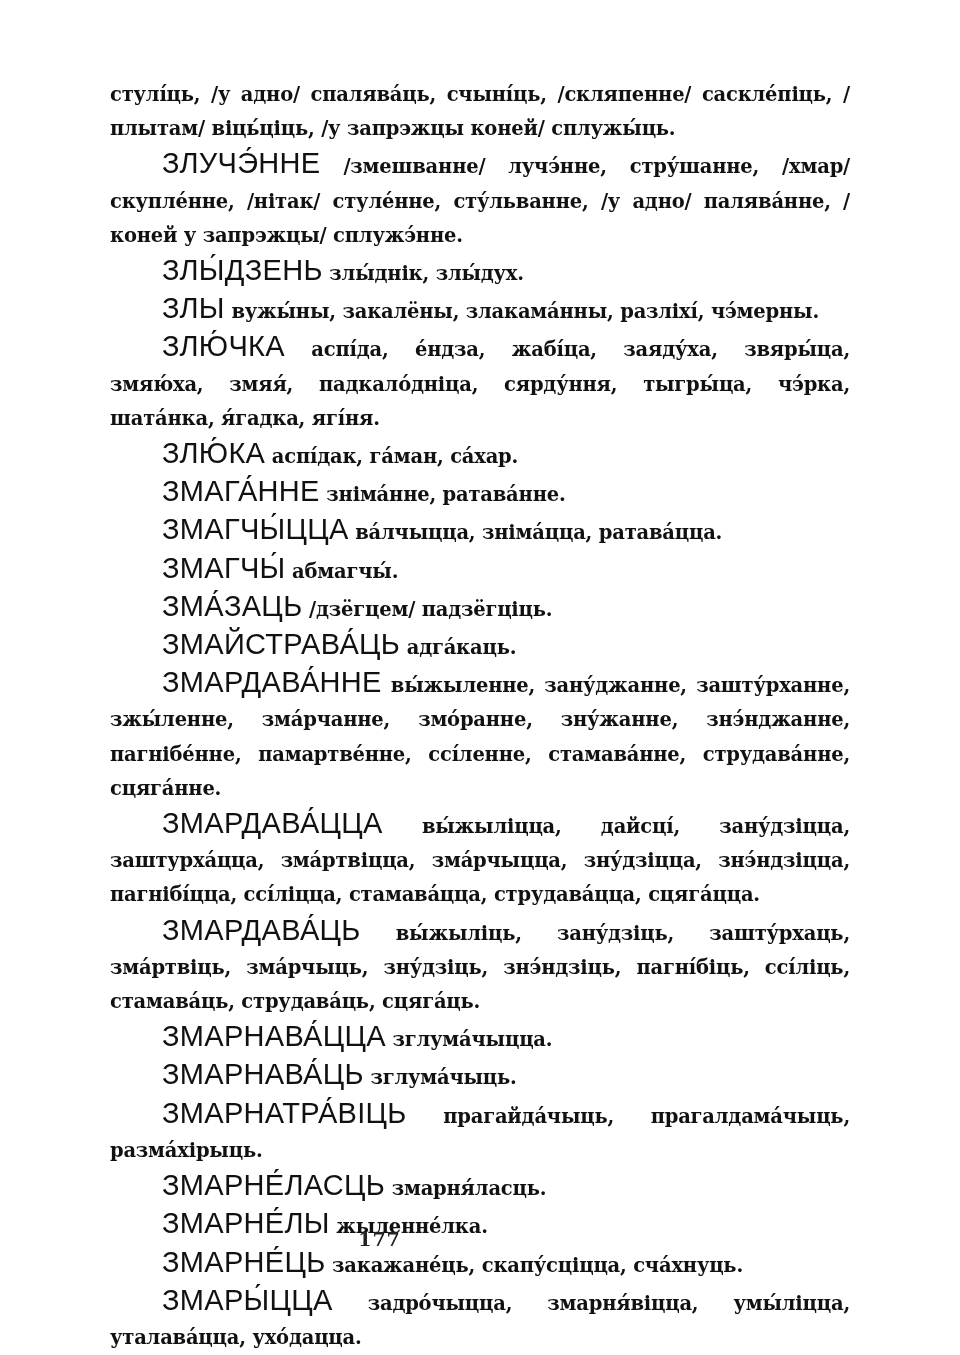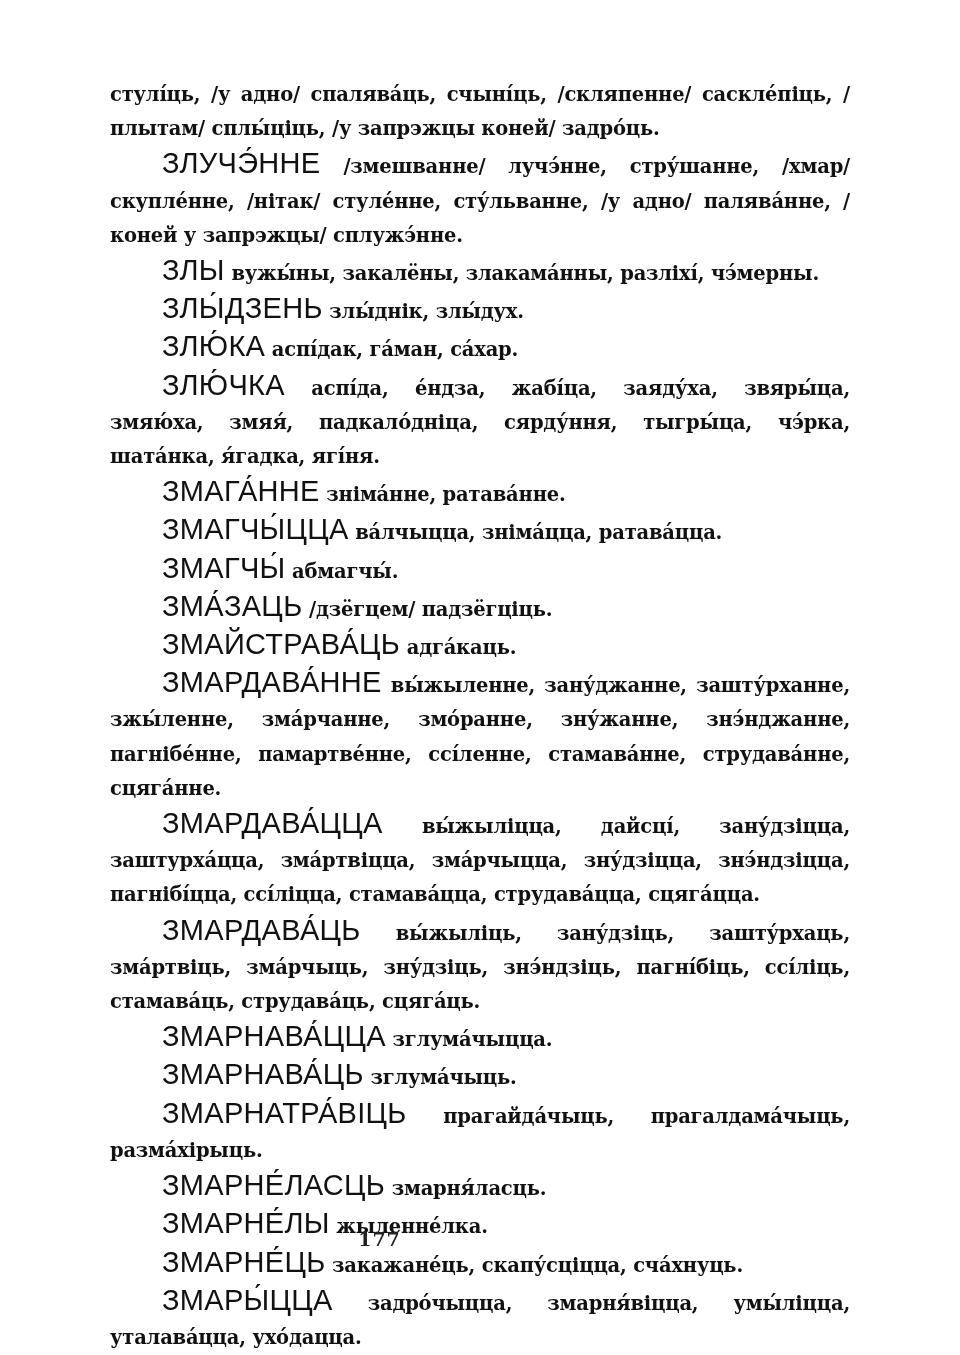--- a/index.html
+++ b/index.html
@@ -17,26 +17,26 @@
   .folio {
     position: absolute; left: 0; width: 759px; top: 1228px; text-align: center;
     font-family: "DejaVu Serif", serif; font-weight: bold; font-size: 19px; color: #222;
     letter-spacing: 1px;
   }
 </style>
 </head>
 <body>
 
 <div class="page" id="page">
-    <p class="entry cont"><span>стулі́ць, </span><span class="it">/у адно/</span><span> спалява́ць, счыні́ць, </span><span class="it">/скляпенне/</span><span> саскле́піць, </span><span class="it">/плытам/</span><span> сплы́ціць, </span><span class="it">/у запрэжцы коней/</span><span> задро́ць.</span></p>
+    <p class="entry cont"><span>стулі́ць, </span><span class="it">/у адно/</span><span> спалява́ць, счыні́ць, </span><span class="it">/скляпенне/</span><span> саскле́піць, </span><span class="it">/плытам/</span><span> віць́ціць, </span><span class="it">/у запрэжцы коней/</span><span> сплужы́ць.</span></p>
     <p class="entry"><span class="hw">ЗЛУЧЭ́ННЕ</span><span> </span><span class="it">/змешванне/</span><span> лучэ́нне, стру́шанне, </span><span class="it">/хмар/</span><span> скупле́нне, </span><span class="it">/нітак/</span><span> стуле́нне, сту́льванне, </span><span class="it">/у адно/</span><span> палява́нне, </span><span class="it">/коней у запрэжцы/</span><span> сплужэ́нне.</span></p>
+    <p class="entry"><span class="hw">ЗЛЫ́ДЗЕНЬ</span><span> злы́днік, злы́дух.</span></p>
     <p class="entry"><span class="hw">ЗЛЫ</span><span> вужы́ны, закалёны, злакама́нны, разліхі́, чэ́мерны.</span></p>
-    <p class="entry"><span class="hw">ЗЛЫ́ДЗЕНЬ</span><span> злы́днік, злы́дух.</span></p>
+    <p class="entry"><span class="hw">ЗЛЮ́ЧКА</span><span> аспі́да, е́ндза, жабі́ца, заяду́ха, звяры́ца, змяю́ха, змяя́, падкало́дніца, сярду́ння, тыгры́ца, чэ́рка, шата́нка, я́гадка, ягі́ня.</span></p>
     <p class="entry"><span class="hw">ЗЛЮ́КА</span><span> аспі́дак, га́ман, са́хар.</span></p>
-    <p class="entry"><span class="hw">ЗЛЮ́ЧКА</span><span> аспі́да, е́ндза, жабі́ца, заяду́ха, звяры́ца, змяю́ха, змяя́, падкало́дніца, сярду́ння, тыгры́ца, чэ́рка, шата́нка, я́гадка, ягі́ня.</span></p>
     <p class="entry"><span class="hw">ЗМАГА́ННЕ</span><span> зніма́нне, ратава́нне.</span></p>
     <p class="entry"><span class="hw">ЗМАГЧЫ́ЦЦА</span><span> ва́лчыцца, зніма́цца, ратава́цца.</span></p>
     <p class="entry"><span class="hw">ЗМАГЧЫ́</span><span> абмагчы́.</span></p>
     <p class="entry"><span class="hw">ЗМА́ЗАЦЬ</span><span> </span><span class="it">/дзёгцем/</span><span> падзёгціць.</span></p>
     <p class="entry"><span class="hw">ЗМАЙСТРАВА́ЦЬ</span><span> адга́каць.</span></p>
     <p class="entry"><span class="hw">ЗМАРДАВА́ННЕ</span><span> вы́жыленне, зану́джанне, зашту́рханне, зжы́ленне, зма́рчанне, змо́ранне, зну́жанне, знэ́нджанне, пагнібе́нне, памартве́нне, ссі́ленне, стамава́нне, струдава́нне, сцяга́нне.</span></p>
     <p class="entry"><span class="hw">ЗМАРДАВА́ЦЦА</span><span> вы́жыліцца, дайсці́, зану́дзіцца, заштурха́цца, зма́ртвіцца, зма́рчыцца, зну́дзіцца, знэ́ндзіцца, пагнібі́цца, ссі́ліцца, стамава́цца, струдава́цца, сцяга́цца.</span></p>
     <p class="entry"><span class="hw">ЗМАРДАВА́ЦЬ</span><span> вы́жыліць, зану́дзіць, зашту́рхаць, зма́ртвіць, зма́рчыць, зну́дзіць, знэ́ндзіць, пагні́біць, ссі́ліць, стамава́ць, струдава́ць, сцяга́ць.</span></p>
     <p class="entry"><span class="hw">ЗМАРНАВА́ЦЦА</span><span> зглума́чыцца.</span></p>
     <p class="entry"><span class="hw">ЗМАРНАВА́ЦЬ</span><span> зглума́чыць.</span></p>

